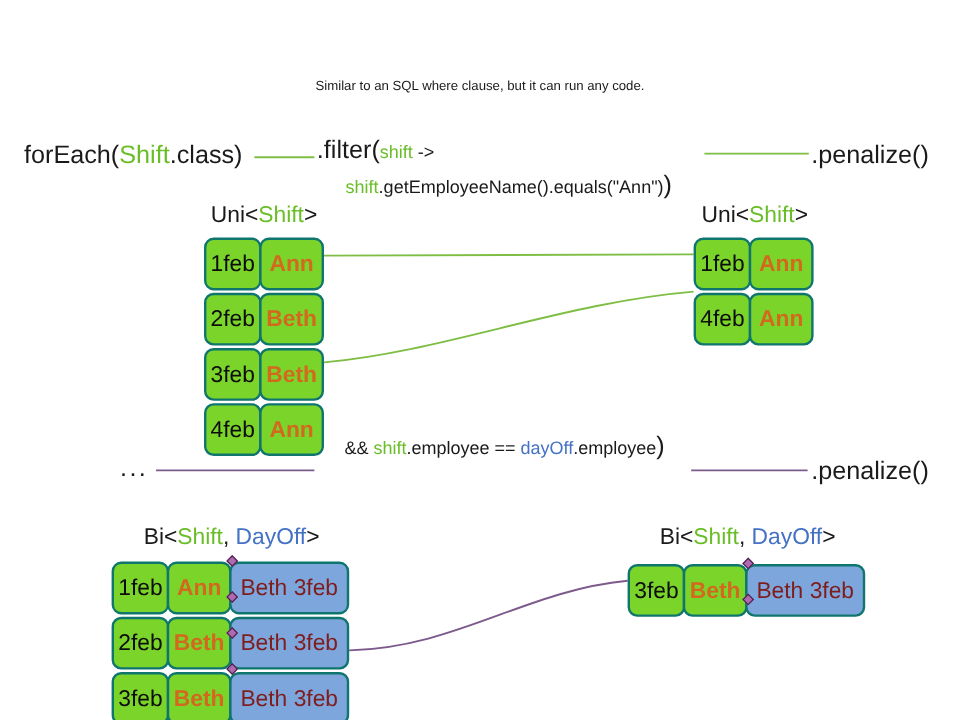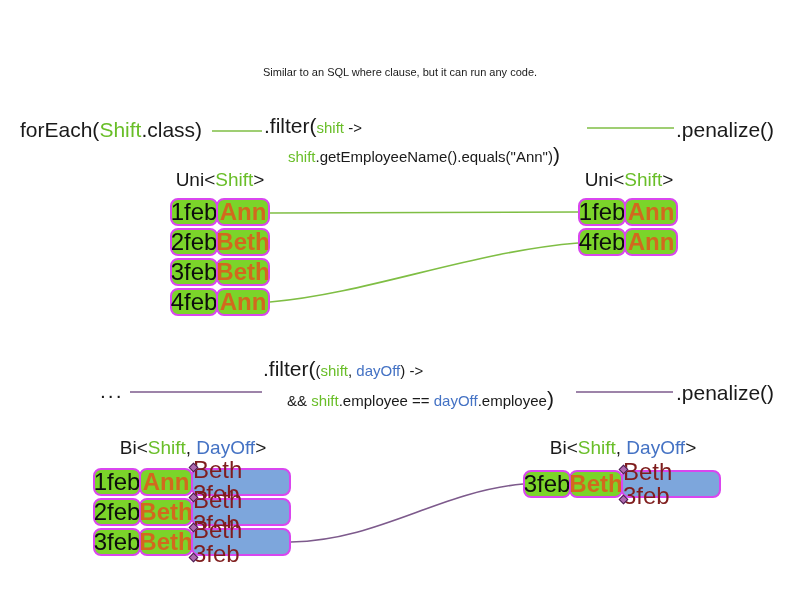--- a/index.html
+++ b/index.html
@@ -30,22 +30,22 @@
   .ellipsis-label{left:100px;top:377px;font-size:21px;letter-spacing:2px;}
   .filter-mid{left:263px;top:355px;}
   .penalize-mid{left:676px;top:379px;font-size:21px;}
   .bi-header-left{left:93px;top:436px;width:200px;text-align:center;}
   .bi-header-right{left:523px;top:436px;width:200px;text-align:center;}
   .bi-table-left{left:93px;top:468px;}
   .bi-table-right{left:523px;top:470px;}
 
   .row{display:flex;margin-bottom:2px;}
   .cell{
-    height:28px;box-sizing:border-box;border:2px solid #d946ef;border-radius:8px;
-    display:flex;align-items:center;justify-content:center;font-size:24px;line-height:1;
+    height:44px;box-sizing:border-box;border:2px solid #0f766e;border-radius:8px;
+    display:flex;align-items:center;justify-content:center;font-size:19px;line-height:1;
   }
   .cell-date{width:48px;background:var(--cell_green);color:#0d0d0d;}
   .cell-name{width:54px;background:var(--cell_green);margin-left:-2px;color:var(--text_orange);font-weight:bold;}
   .cell-dayoff{width:100px;background:var(--cell_blue);margin-left:-2px;color:#7f1d1d;}
 
   .connectors{position:absolute;left:0;top:0;width:800px;height:600px;pointer-events:none;}
   .diamond{
     position:absolute;width:7px;height:7px;transform:rotate(45deg);
     background:var(--diamond);border:1px solid #4a2050;box-sizing:border-box;
   }
@@ -104,21 +104,20 @@
       </div>
       <div class="row">
         <div class="cell cell-date">4feb</div>
         <div class="cell cell-name">Ann</div>
       </div>
     </div>
 
   <div class="abs code ellipsis-label">...</div>
 
   <div class="abs code filter-mid">
-    <div><span class="c-k s-lg">.filter(</span><span class="c-k s-sm">(</span><span class="c-g s-sm">shift</span><span class="c-k s-sm">, </span><span class="c-b s-sm">dayOff</span><span class="c-k s-sm">) -&gt;</span></div>
     <div class="indent" style="margin-top:3px;"><span class="c-k s-sm">&amp;&amp; </span><span class="c-g s-sm">shift</span><span class="c-k s-sm">.employee == </span><span class="c-b s-sm">dayOff</span><span class="c-k s-sm">.employee</span><span class="c-k s-lg">)</span></div>
   </div>
 
   <div class="abs code penalize-mid">.penalize()</div>
 
   <div class="abs code bi-header-left"><span class="c-k s-hd">Bi&lt;</span><span class="c-g s-hd">Shift</span><span class="c-k s-hd">, </span><span class="c-b s-hd">DayOff</span><span class="c-k s-hd">&gt;</span></div>
   <div class="abs code bi-header-right"><span class="c-k s-hd">Bi&lt;</span><span class="c-g s-hd">Shift</span><span class="c-k s-hd">, </span><span class="c-b s-hd">DayOff</span><span class="c-k s-hd">&gt;</span></div>
 
   <div class="abs table bi-table-left">
       <div class="row">

